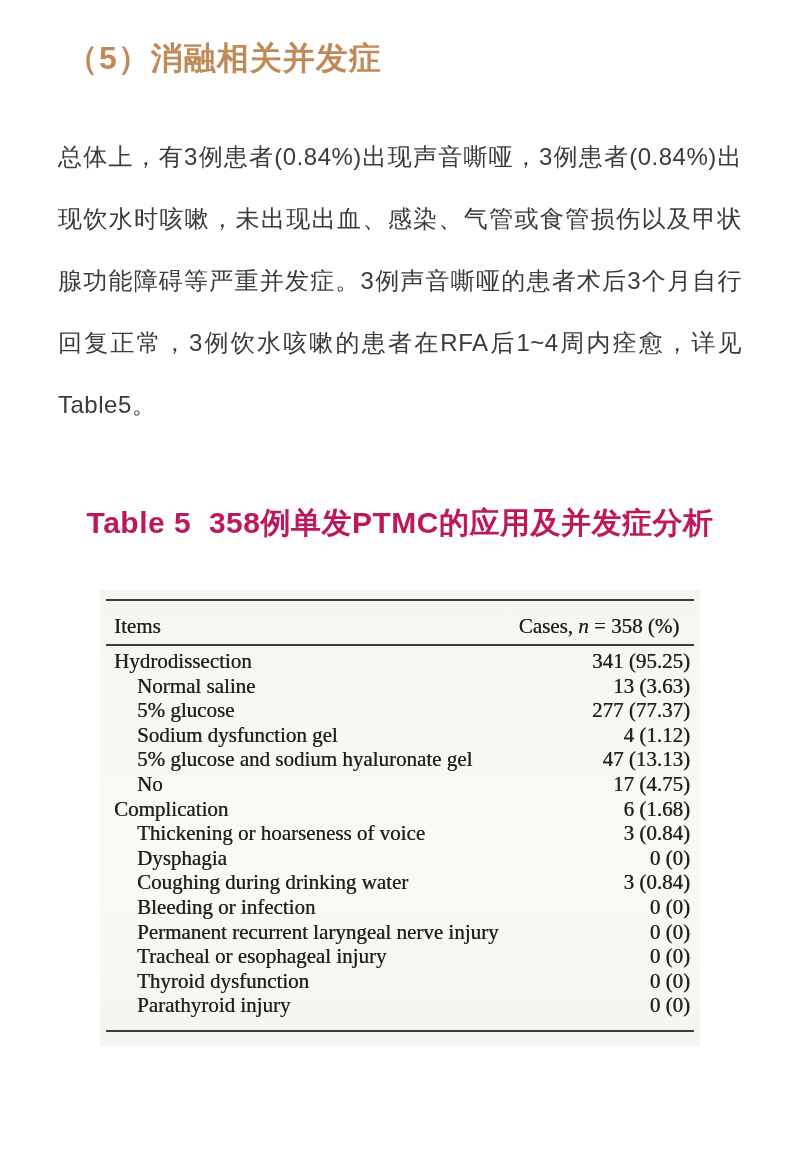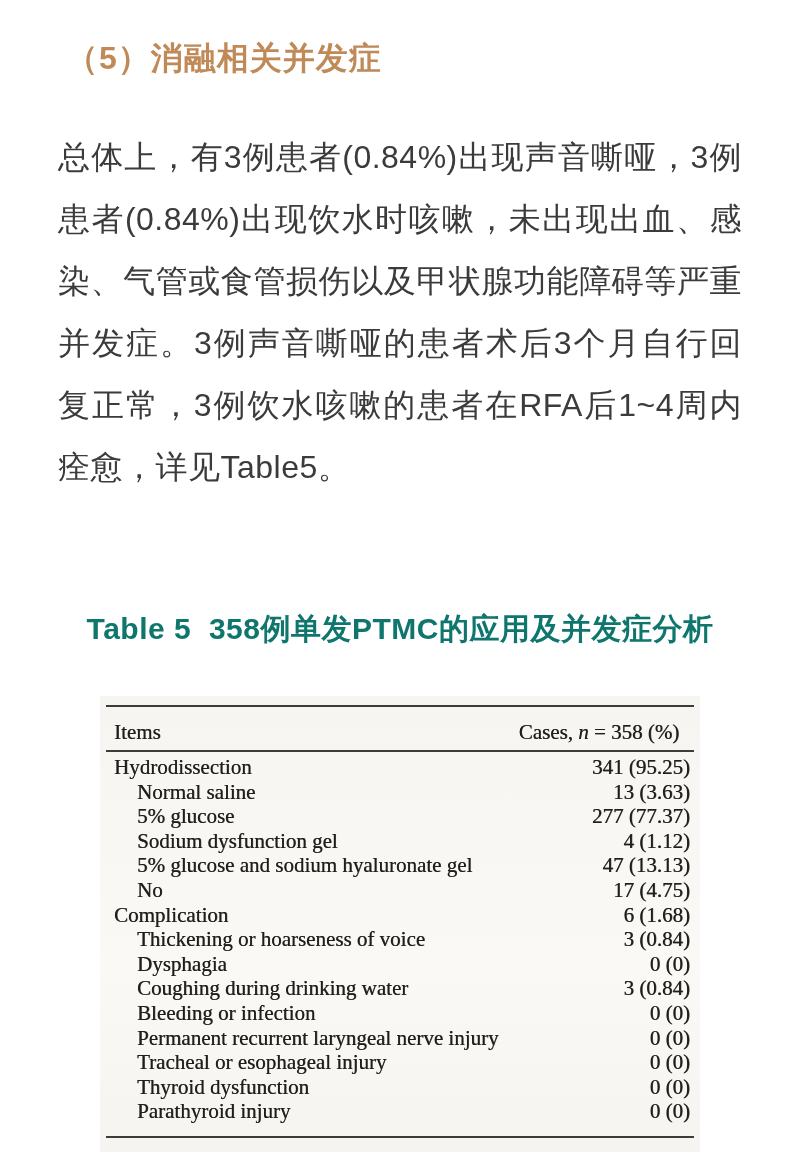--- a/index.html
+++ b/index.html
@@ -17,34 +17,34 @@
   .section-heading {
     margin: 36px 60px 0 66px;
     font-size: 32px;
     line-height: 44px;
     font-weight: 700;
     color: #c08a58;
     letter-spacing: 1px;
   }
   .body-paragraph {
     margin: 46px 58px 0 58px;
-    font-size: 32px;
+    font-size: 24px;
     line-height: 62px;
     font-weight: 400;
     color: #3b3b3b;
     text-align: justify;
     text-justify: inter-ideograph;
     letter-spacing: 0.5px;
   }
   .table-title {
-    margin: 112px 40px 0 40px;
+    margin: 68px 40px 0 40px;
     font-size: 30px;
     line-height: 38px;
     font-weight: 700;
-    color: #0f766e;
+    color: #be185d;
     text-align: center;
     white-space: pre-wrap;
     letter-spacing: 0.5px;
   }
   .table-figure {
     width: 600px;
     margin: 48px auto 0 auto;
     background: linear-gradient(180deg, #f6f5f2 0%, #faf9f6 60%, #f5f4f1 100%);
     padding: 9px 6px 14px 6px;
     box-sizing: border-box;

